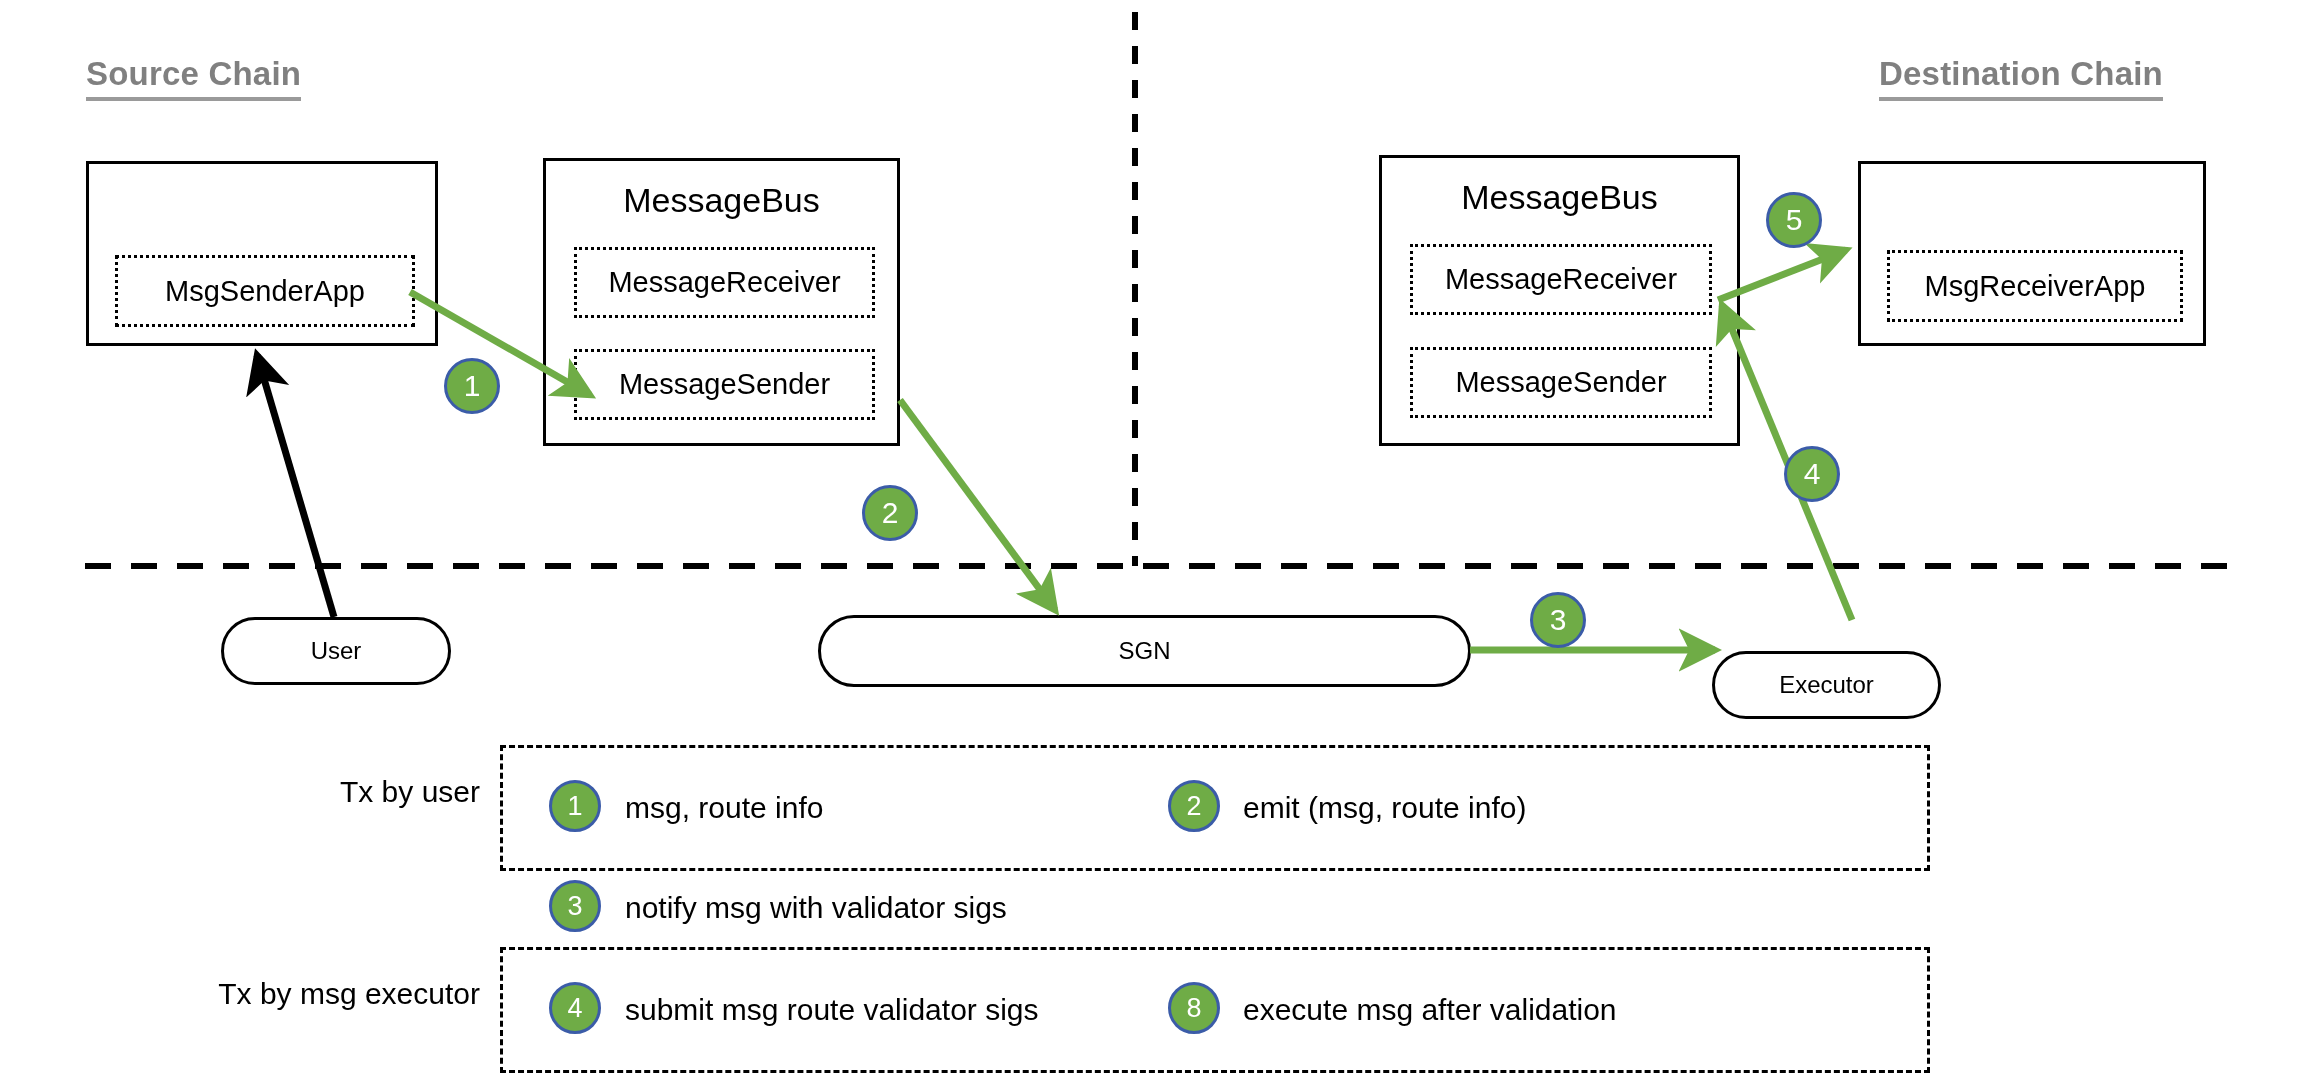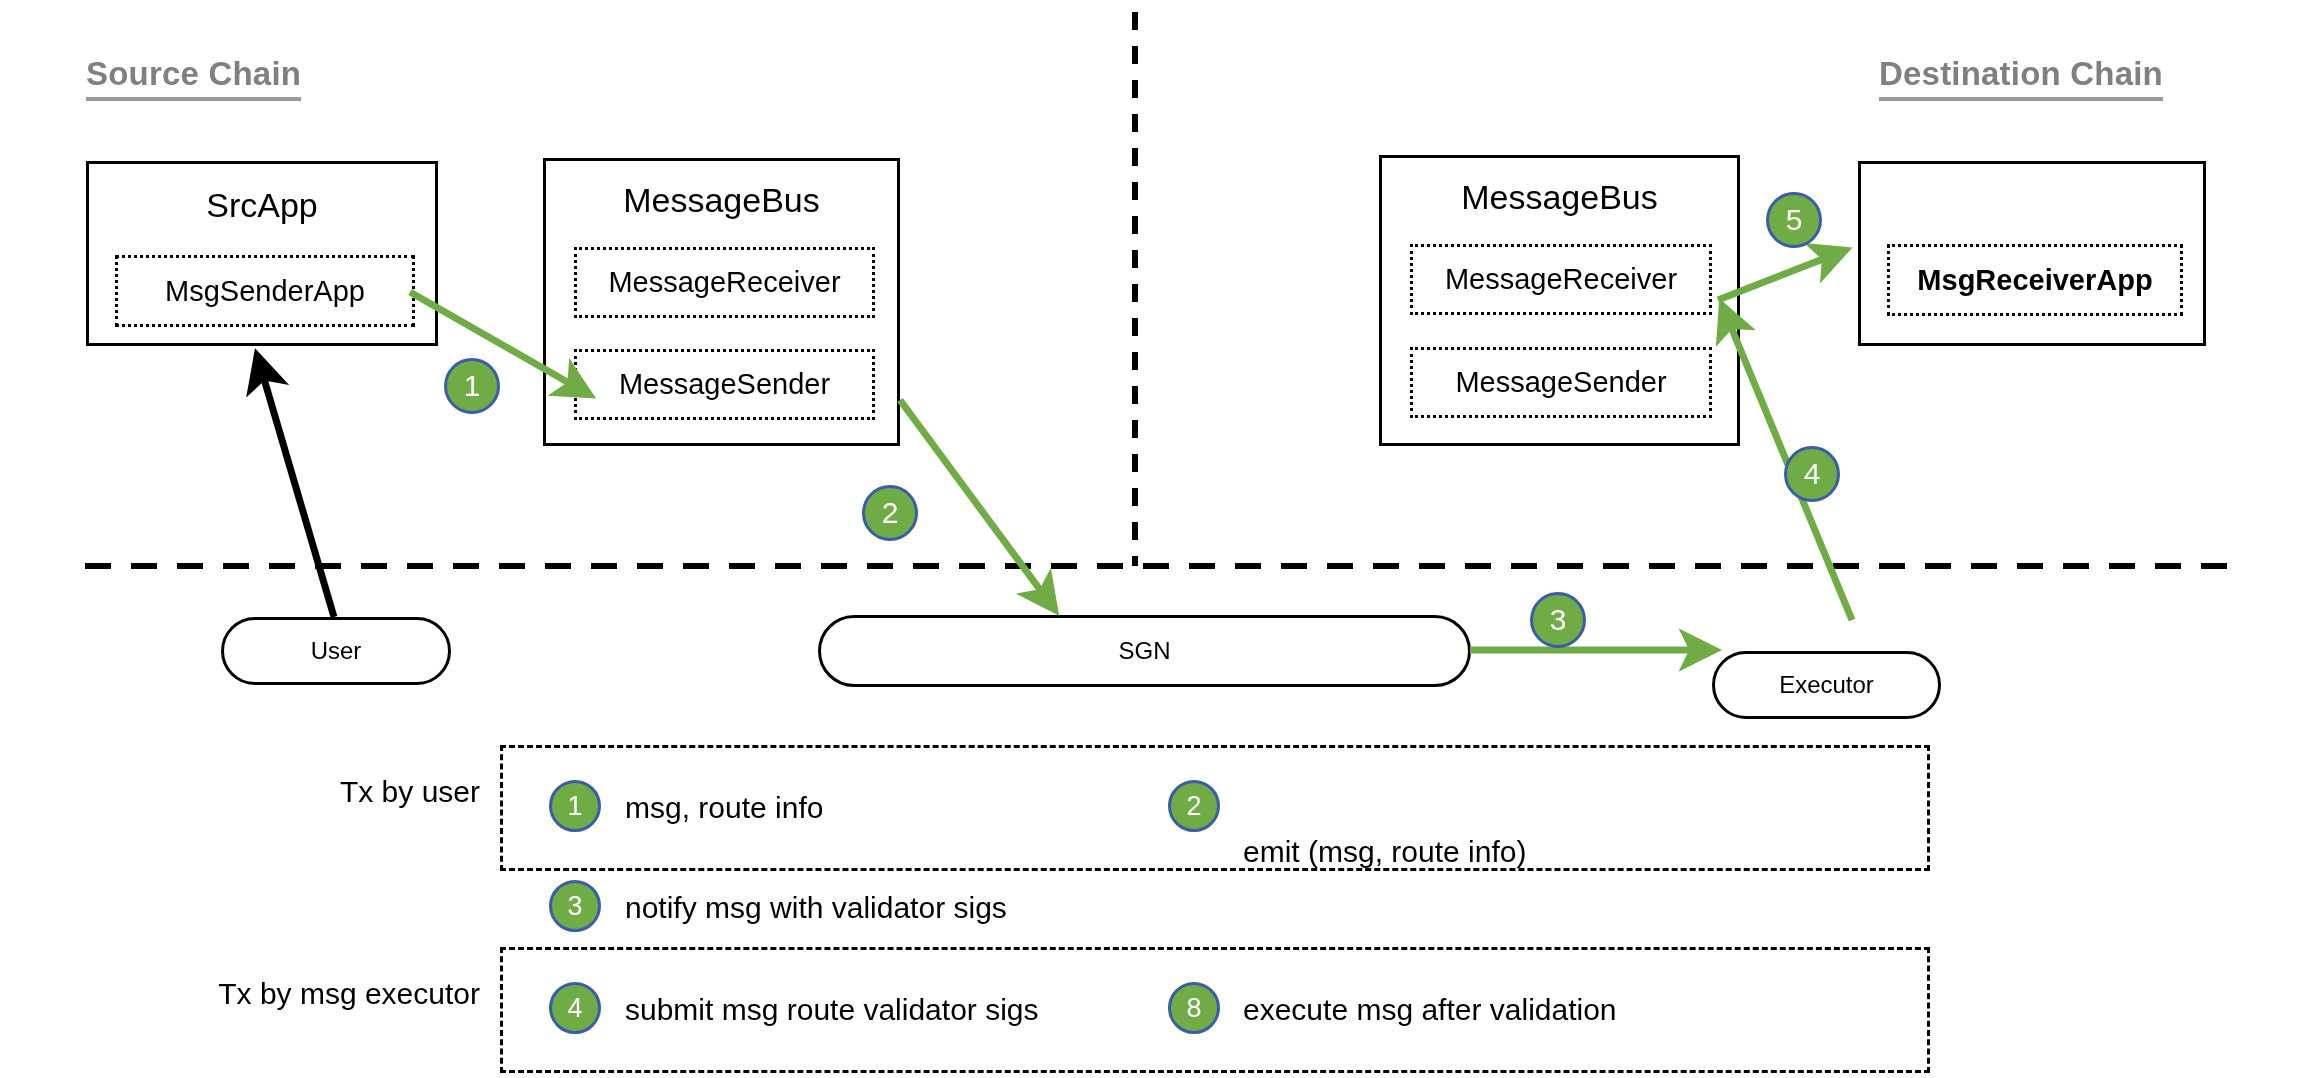--- a/index.html
+++ b/index.html
@@ -126,38 +126,37 @@
 
     <line x1="1852" y1="620" x2="1722" y2="305" stroke="#6FAC46" stroke-width="7" marker-end="url(#grn-arrow)"></line>
 
     <line x1="1718" y1="300" x2="1846" y2="250" stroke="#6FAC46" stroke-width="7" marker-end="url(#grn-arrow)"></line>
   </svg>
 
   <div class="chain-title" style="left:86px;top:55px;">Source Chain</div>
   <div class="chain-title" style="left:1879px;top:55px;">Destination Chain</div>
 
   <div class="node-box" style="left:86px;top:161px;width:352px;height:185px;">
-    <div class="node-title" style="top:22px;">SrcApp</div>
     <div class="sub-box" style="left:26px;top:91px;width:300px;height:72px;">MsgSenderApp</div>
   </div>
 
   <div class="node-box" style="left:543px;top:158px;width:357px;height:288px;">
     <div class="node-title" style="top:20px;">MessageBus</div>
     <div class="sub-box" style="left:28px;top:86px;width:301px;height:71px;">MessageReceiver</div>
     <div class="sub-box" style="left:28px;top:188px;width:301px;height:71px;">MessageSender</div>
   </div>
 
   <div class="node-box" style="left:1379px;top:155px;width:361px;height:291px;">
     <div class="node-title" style="top:20px;">MessageBus</div>
     <div class="sub-box" style="left:28px;top:86px;width:302px;height:71px;">MessageReceiver</div>
     <div class="sub-box" style="left:28px;top:189px;width:302px;height:71px;">MessageSender</div>
   </div>
 
   <div class="node-box" style="left:1858px;top:161px;width:348px;height:185px;">
-    <div class="sub-box" style="left:26px;top:80px;width:296px;height:72px;font-weight:bold;">MsgReceiverApp</div>
+    <div class="sub-box" style="left:26px;top:86px;width:296px;height:72px;">MsgReceiverApp</div>
   </div>
 
   <div class="pill" style="left:221px;top:617px;width:230px;height:68px;">User</div>
 
   <div class="pill" style="left:818px;top:615px;width:653px;height:72px;">SGN</div>
 
   <div class="pill" style="left:1712px;top:651px;width:229px;height:68px;">Executor</div>
 
   <div class="badge" style="left:444px;top:358px;width:56px;height:56px;">1</div>
   <div class="badge" style="left:862px;top:485px;width:56px;height:56px;">2</div>
@@ -166,21 +165,21 @@
   <div class="badge" style="left:1766px;top:192px;width:56px;height:56px;">5</div>
 
   <div class="legend-label" style="left:60px;top:775px;width:420px;">Tx by user</div>
 
   <div class="legend-box" style="left:500px;top:745px;width:1430px;height:126px;"></div>
 
   <div class="badge sm" style="left:549px;top:780px;width:52px;height:52px;">1</div>
   <div class="legend-text" style="left:625px;top:791px;">msg, route info</div>
 
   <div class="badge sm" style="left:1168px;top:780px;width:52px;height:52px;">2</div>
-  <div class="legend-text" style="left:1243px;top:791px;margin-top:44px;">emit (msg, route info)</div>
+  <div class="legend-text" style="left:1243px;top:791px;">emit (msg, route info)</div>
 
   <div class="badge sm" style="left:549px;top:880px;width:52px;height:52px;">3</div>
   <div class="legend-text" style="left:625px;top:891px;">notify msg with validator sigs</div>
 
   <div class="legend-label" style="left:60px;top:977px;width:420px;">Tx by msg executor</div>
 
   <div class="legend-box" style="left:500px;top:947px;width:1430px;height:126px;"></div>
 
   <div class="badge sm" style="left:549px;top:982px;width:52px;height:52px;">4</div>
   <div class="legend-text" style="left:625px;top:993px;">submit msg route validator sigs</div>

